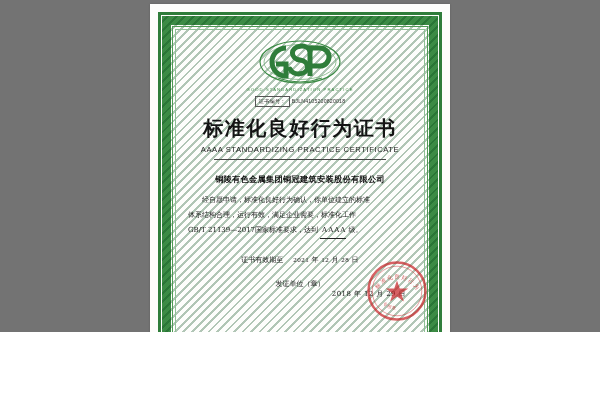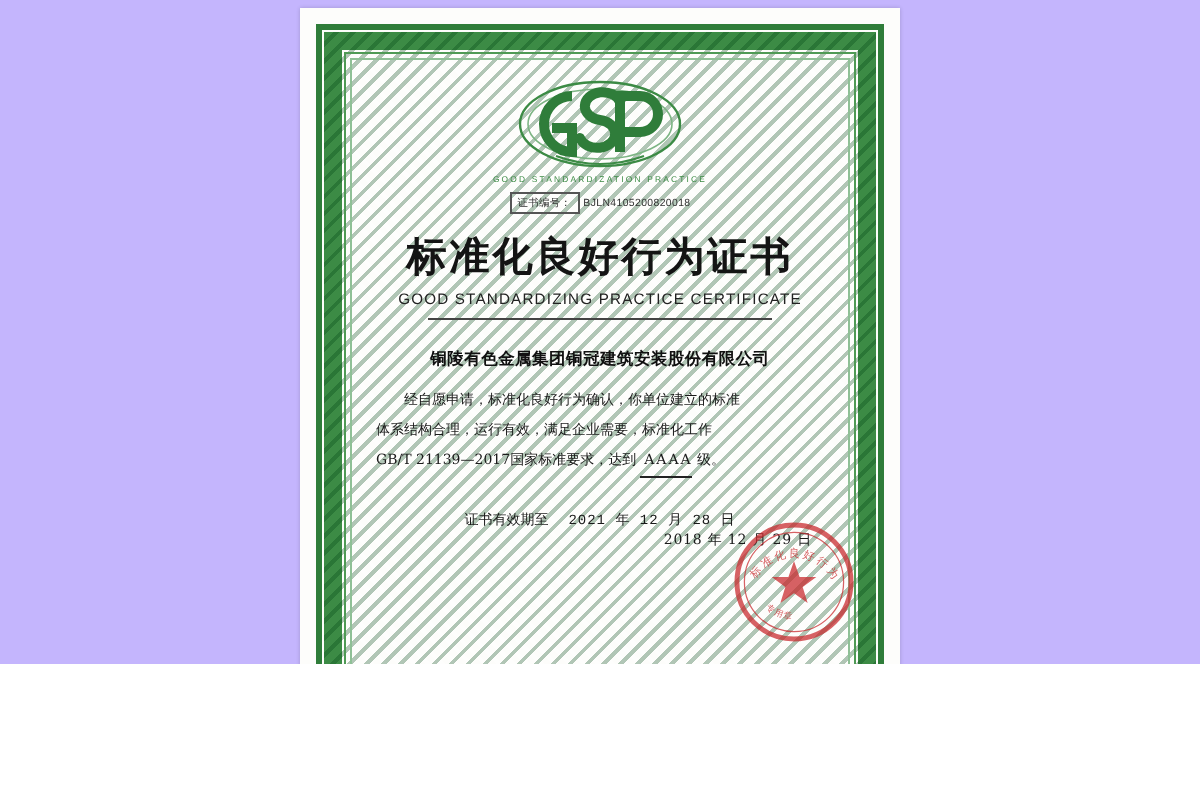--- a/index.html
+++ b/index.html
@@ -8,21 +8,21 @@
     width: 600px;
     height: 400px;
     background: #ffffff;
     font-family: "Liberation Sans", sans-serif;
   }
 
   #page {
     position: relative;
     width: 600px;
     height: 332px;
-    background: #c4b5fd;
+    background: #737373;
     overflow: hidden;
   }
 
   
   .certificate {
     position: absolute;
     left: 150px;
     top: 4px;
     width: 300px;
     height: 392px;
@@ -173,21 +173,21 @@
     display: inline-block;
     min-width: 26px;
     border-bottom: 0.8px solid #222;
     text-align: right;
     letter-spacing: 1px;
   }
 
   .valid-row {
     margin-top: 16px;
     font-size: 7px;
-    font-family: Liberation Mono, monospace;
+    font-family: Liberation Serif, serif;
     color: #1a1a1a;
   }
   .valid-row .val { margin-left: 10px; letter-spacing: 0.5px; }
 
   .issuer-row {
     margin-top: 14px;
     font-size: 7px;
     font-family: "DejaVu Serif", "Liberation Serif", serif;
     color: #1a1a1a;
   }
@@ -241,41 +241,42 @@
           <path d="M38 40 Q60 48 82 40" fill="none" stroke="#3c8b45" stroke-width="1"></path>
         </svg>
         <div class="logo-sub">GOOD STANDARDIZATION PRACTICE</div>
       </div>
 
       <div class="cert-no">
         <span class="box">证书编号：</span><span>BJLN4105200820018</span>
       </div>
 
       <div class="title-cn">标准化良好行为证书</div>
-      <div class="title-en">GOOD STANDARDIZING PRACTICE CERTIFICATE</div>
+      <div class="title-en">AAAA STANDARDIZING PRACTICE CERTIFICATE</div>
       <div class="title-rule"></div>
 
       <div class="org-name">铜陵有色金属集团铜冠建筑安装股份有限公司</div>
 
       <div class="body-text">
         <p>
           <span>经自愿申请，标准化良好行为确认，你单位建立的标准</span>
           <span class="line">体系结构合理，运行有效，满足企业需要，标准化工作</span>
           <span class="line">
             <span>GB/T 21139—2017国家标准要求，达到</span>
             <span class="grade">AAAA</span>
             <span>级。</span>
           </span>
         </p>
       </div>
 
       <div class="valid-row">
         <span>证书有效期至</span><span class="val">2021 年 12 月 28 日</span>
       </div>
 
+      <div class="issuer-row">发证单位（章）</div>
 
       <div class="date-row">2018 年 12 月 29 日</div>
 
     </div>
 
     <svg class="seal" viewBox="0 0 100 100">
       <circle cx="50" cy="50" r="46" fill="none" stroke="#c8262a" stroke-width="4"></circle>
       <circle cx="50" cy="50" r="40" fill="none" stroke="#c8262a" stroke-width="1"></circle>
       <polygon points="50,33 54.5,46 68,46 57,54 61,67 50,59 39,67 43,54 32,46 45.5,46" fill="#c8262a"></polygon>
       <path id="sealArcTop" d="M16,54 A36,36 0 0 1 84,54" fill="none"></path>

